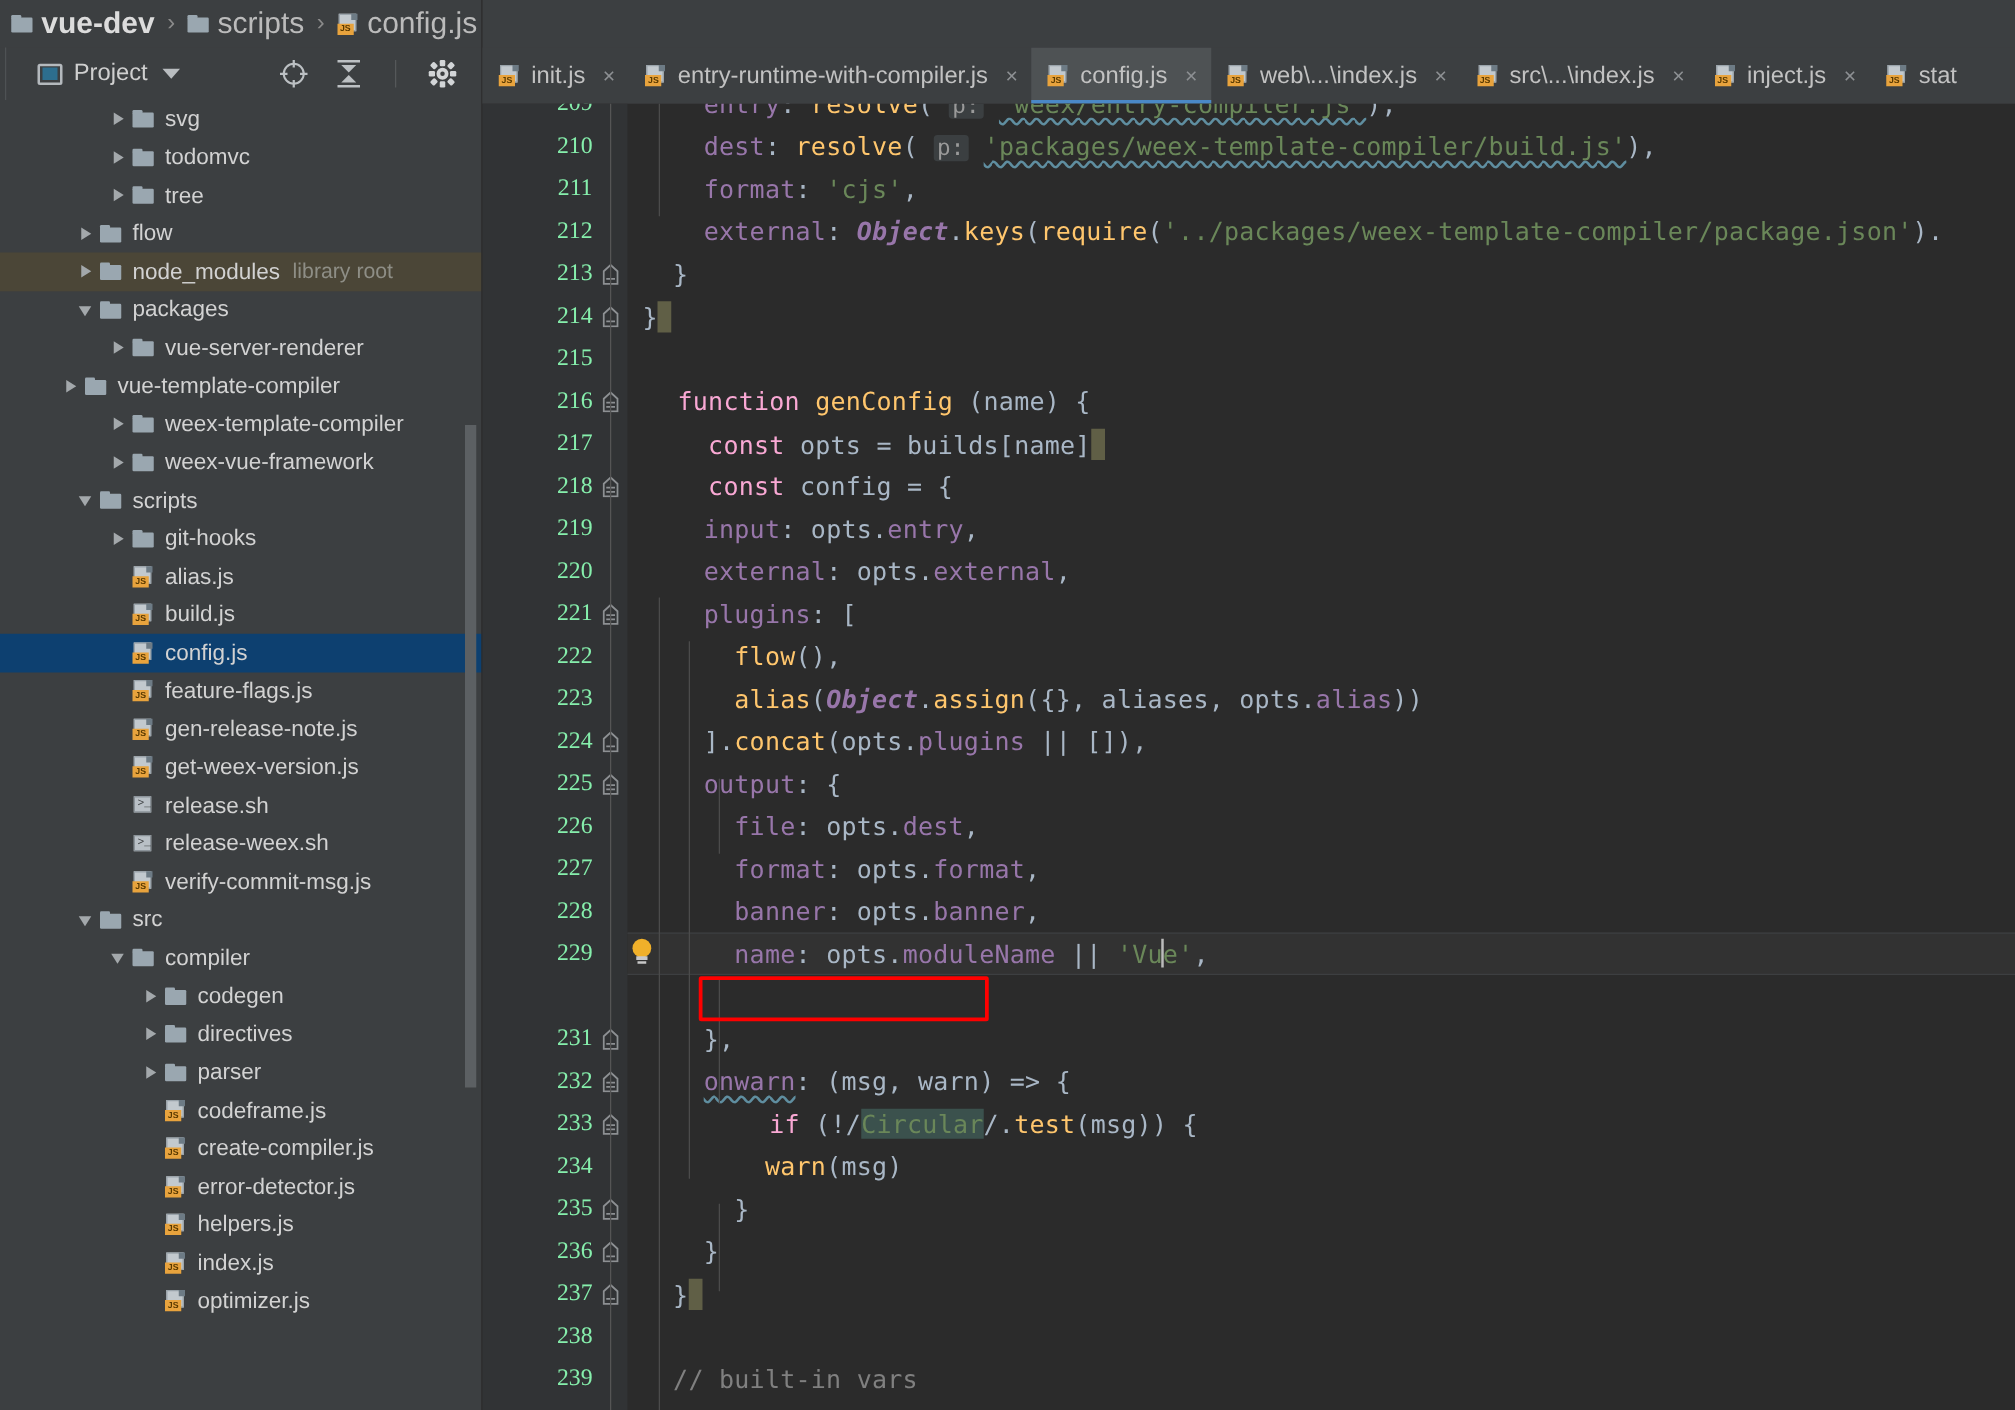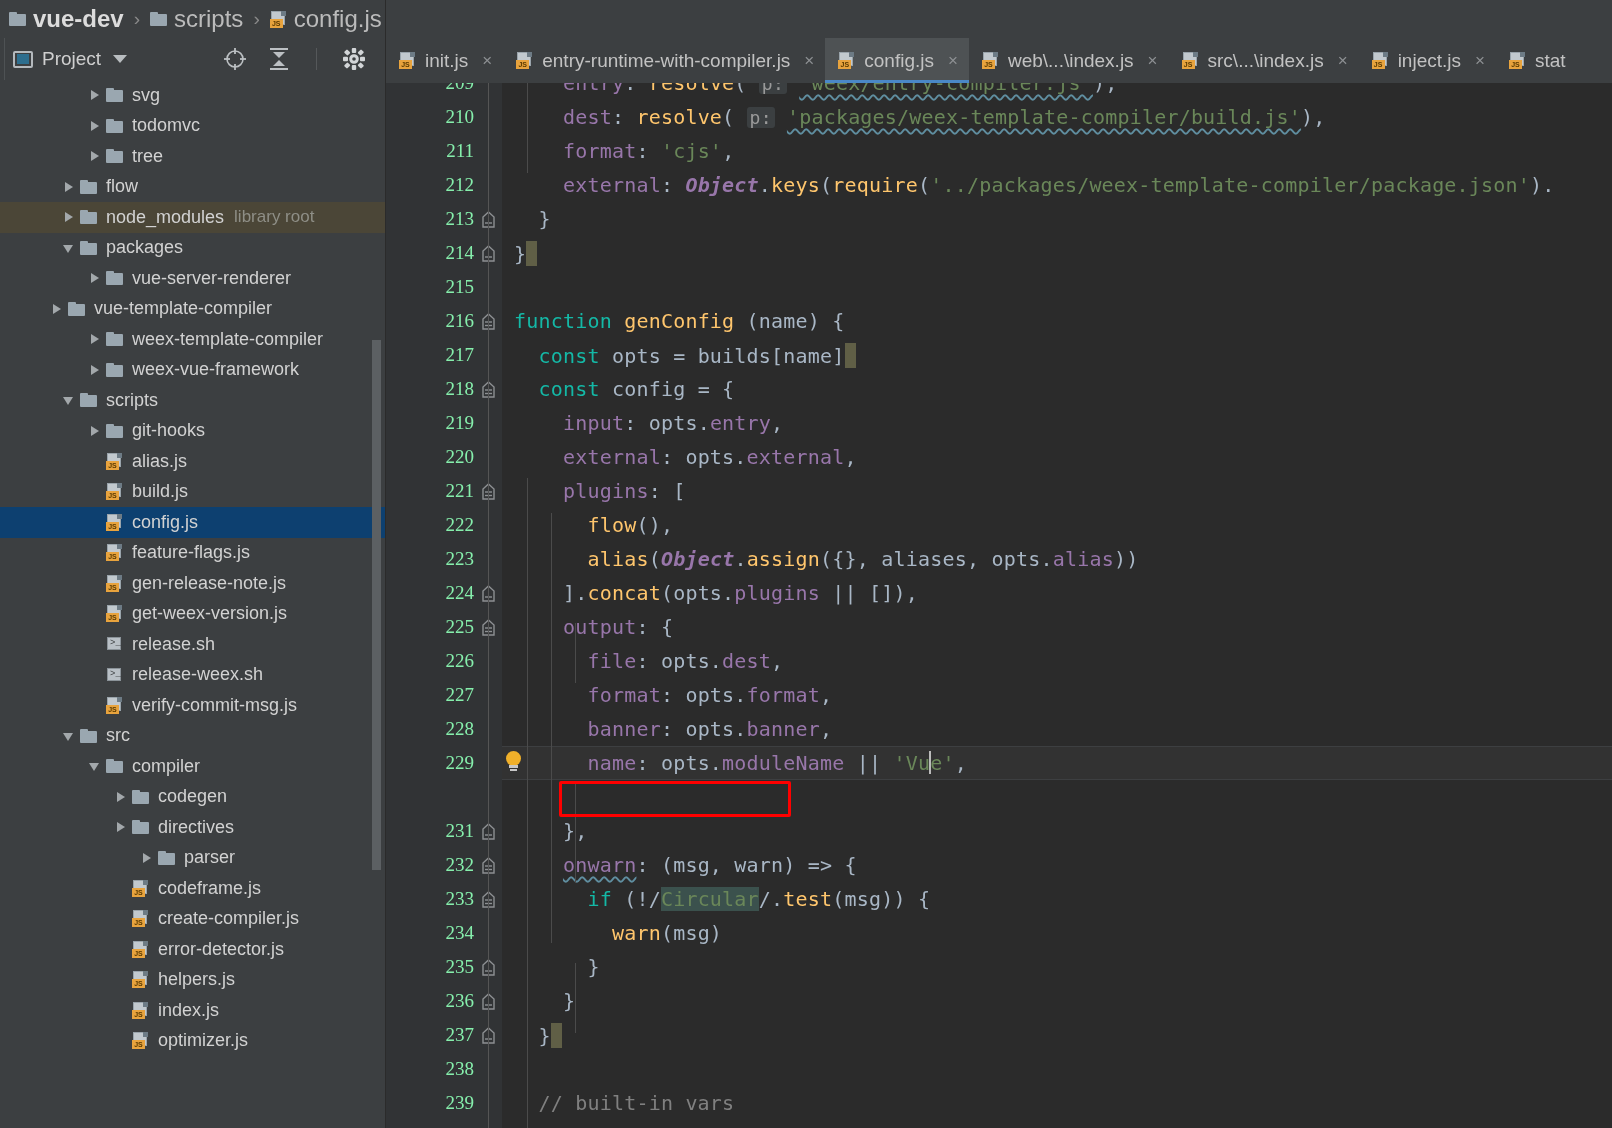--- a/index.html
+++ b/index.html
@@ -52,21 +52,21 @@
     background: #b9c0c6; border: 1px solid #8b9399;
   }
   .ic-sh .chev {
     position: absolute; left: 4px; top: 3px; color: #3c3f41;
     font-size: 9px; line-height: 9px; font-family: "Liberation Mono", monospace;
   }
 
   
   .panel-head {
     position: absolute; left: 0; top: 38px; width: 386px; height: 42px;
-    background: #3c3f41; display: flex; align-items: center; padding-left: 13px;
+    background: #3c3f41; display: flex; align-items: center; padding-left: 30px;
   }
   .panel-title { font-size: 19px; color: #cfcfcf; margin-left: 9px; }
   .panel-sq {
     width: 20px; height: 17px; background: #3c3f41;
     border: 2px solid #b4b9bd; border-radius: 2px; position: relative; flex:none;
   }
   .panel-sq::after {
     content: ""; position: absolute; left: 2px; top: 1px;
     width: 12px; height: 10px; background: #2d6e8e;
   }
@@ -166,21 +166,21 @@
   .cur-line {
     position: absolute; left: 116px; width: 1110px; height: 34px;
     border-top: 1px solid #3d3f41; border-bottom: 1px solid #3d3f41;
     background: #323232;
   }
   .indent-guide {
     position: absolute; width: 1px; background: #4b4b4b;
   }
 
   
-  .kw  { color: #14b8a6; }
+  .kw  { color: #f9a8d4; margin-left: 28px; }
   .fn  { color: #ffc66d; }
   .str { color: #6a8759; }
   .prop{ color: #9876aa; }
   .cls-p { color: #9876aa; font-style: italic; font-weight: bold; }
   .com { color: #808080; }
   .param-hint {
     color: #9a9a9a; background: #3b3f41; border-radius: 3px;
     padding: 0 3px; font-size: 18px;
   }
   .squiggle {
@@ -451,21 +451,21 @@
       <div class="tree-row" style="padding-left: 112px; position: absolute; left: 0px; right: 0px; top: 701.5px;">
         <span class="tw right"></span>
         <span class="ic-folder"></span>
         <span class="tree-label">codegen</span>
       </div>
       <div class="tree-row" style="padding-left: 112px; position: absolute; left: 0px; right: 0px; top: 732px;">
         <span class="tw right"></span>
         <span class="ic-folder"></span>
         <span class="tree-label">directives</span>
       </div>
-      <div class="tree-row" style="padding-left: 112px; position: absolute; left: 0px; right: 0px; top: 762.5px; margin-left: 26px;">
+      <div class="tree-row" style="padding-left: 112px; position: absolute; left: 0px; right: 0px; top: 762.5px;">
         <span class="tw right"></span>
         <span class="ic-folder"></span>
         <span class="tree-label">parser</span>
       </div>
       <div class="tree-row" style="padding-left: 112px; position: absolute; left: 0px; right: 0px; top: 793px;">
         <span class="tw"></span>
         <span class="ic-js">
           <span class="pg"></span>
           <span class="fold"></span>
           <span class="badge">JS</span>

